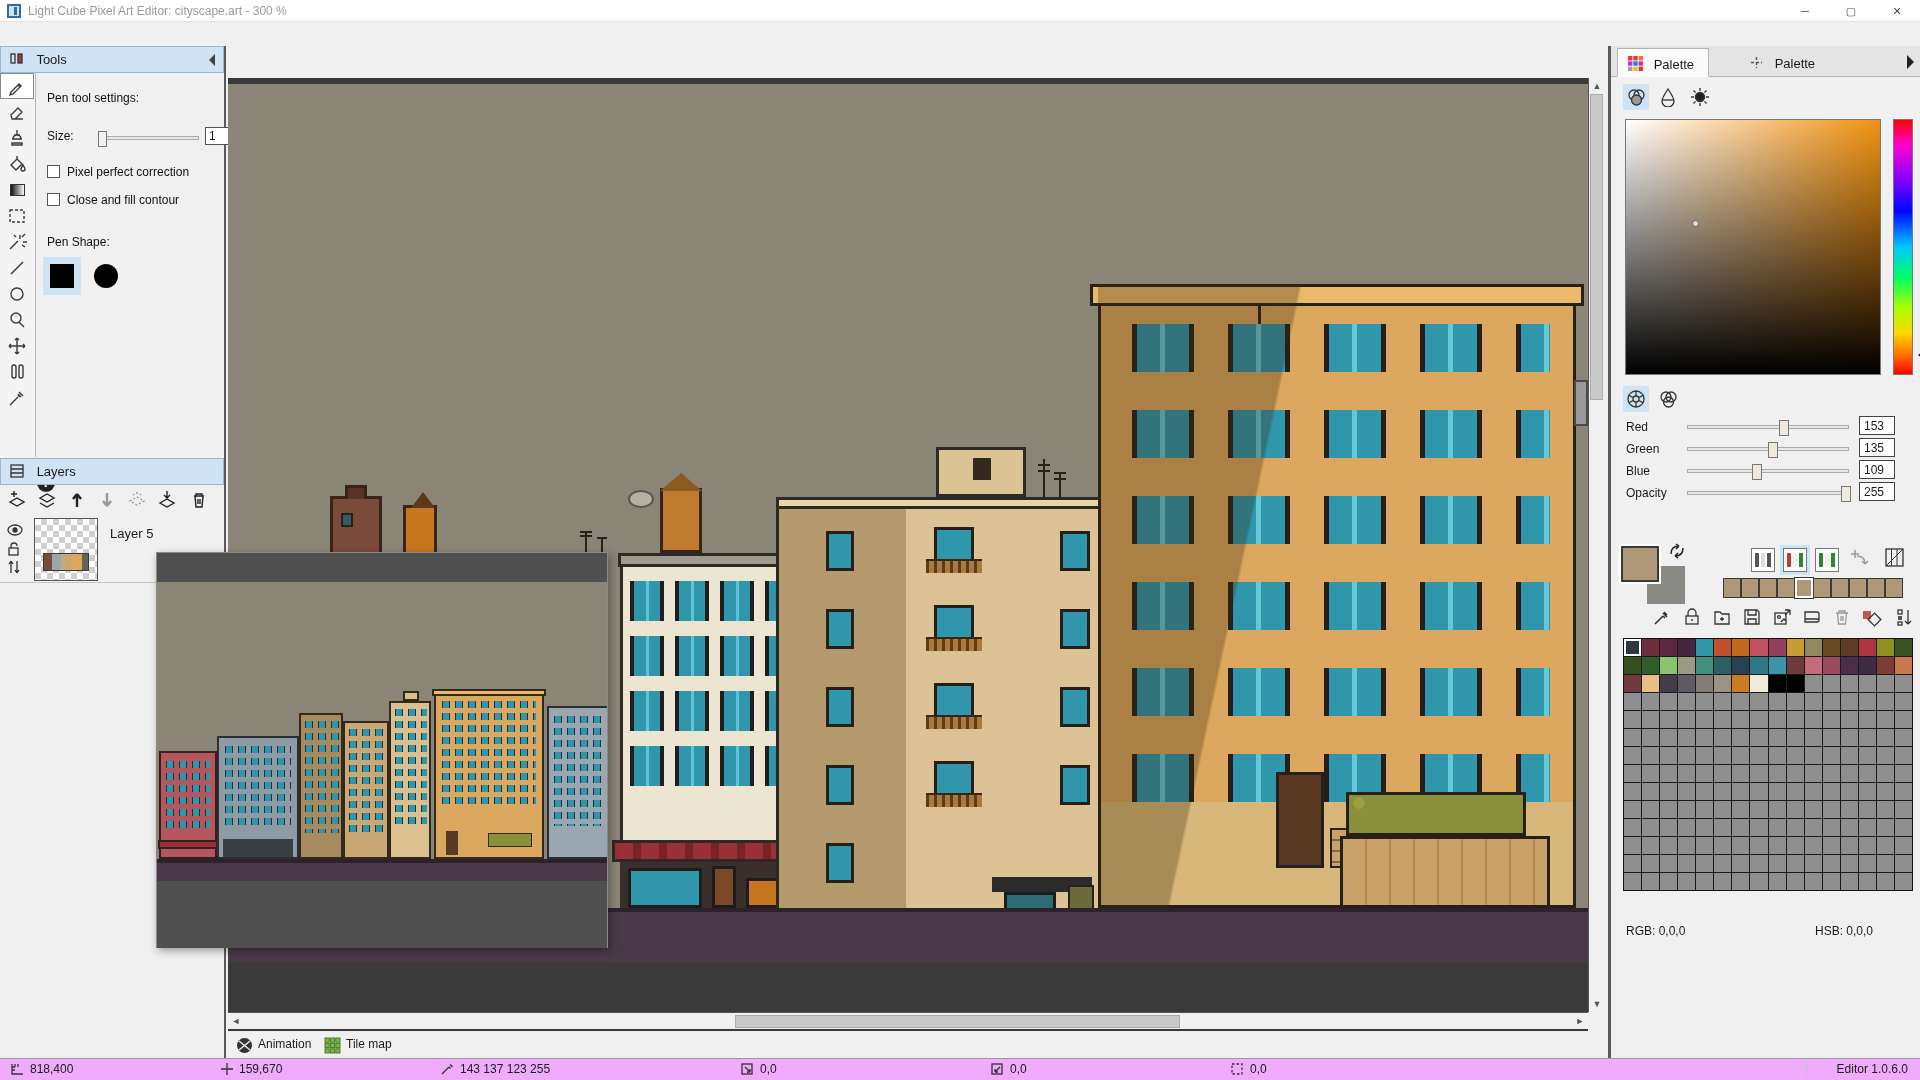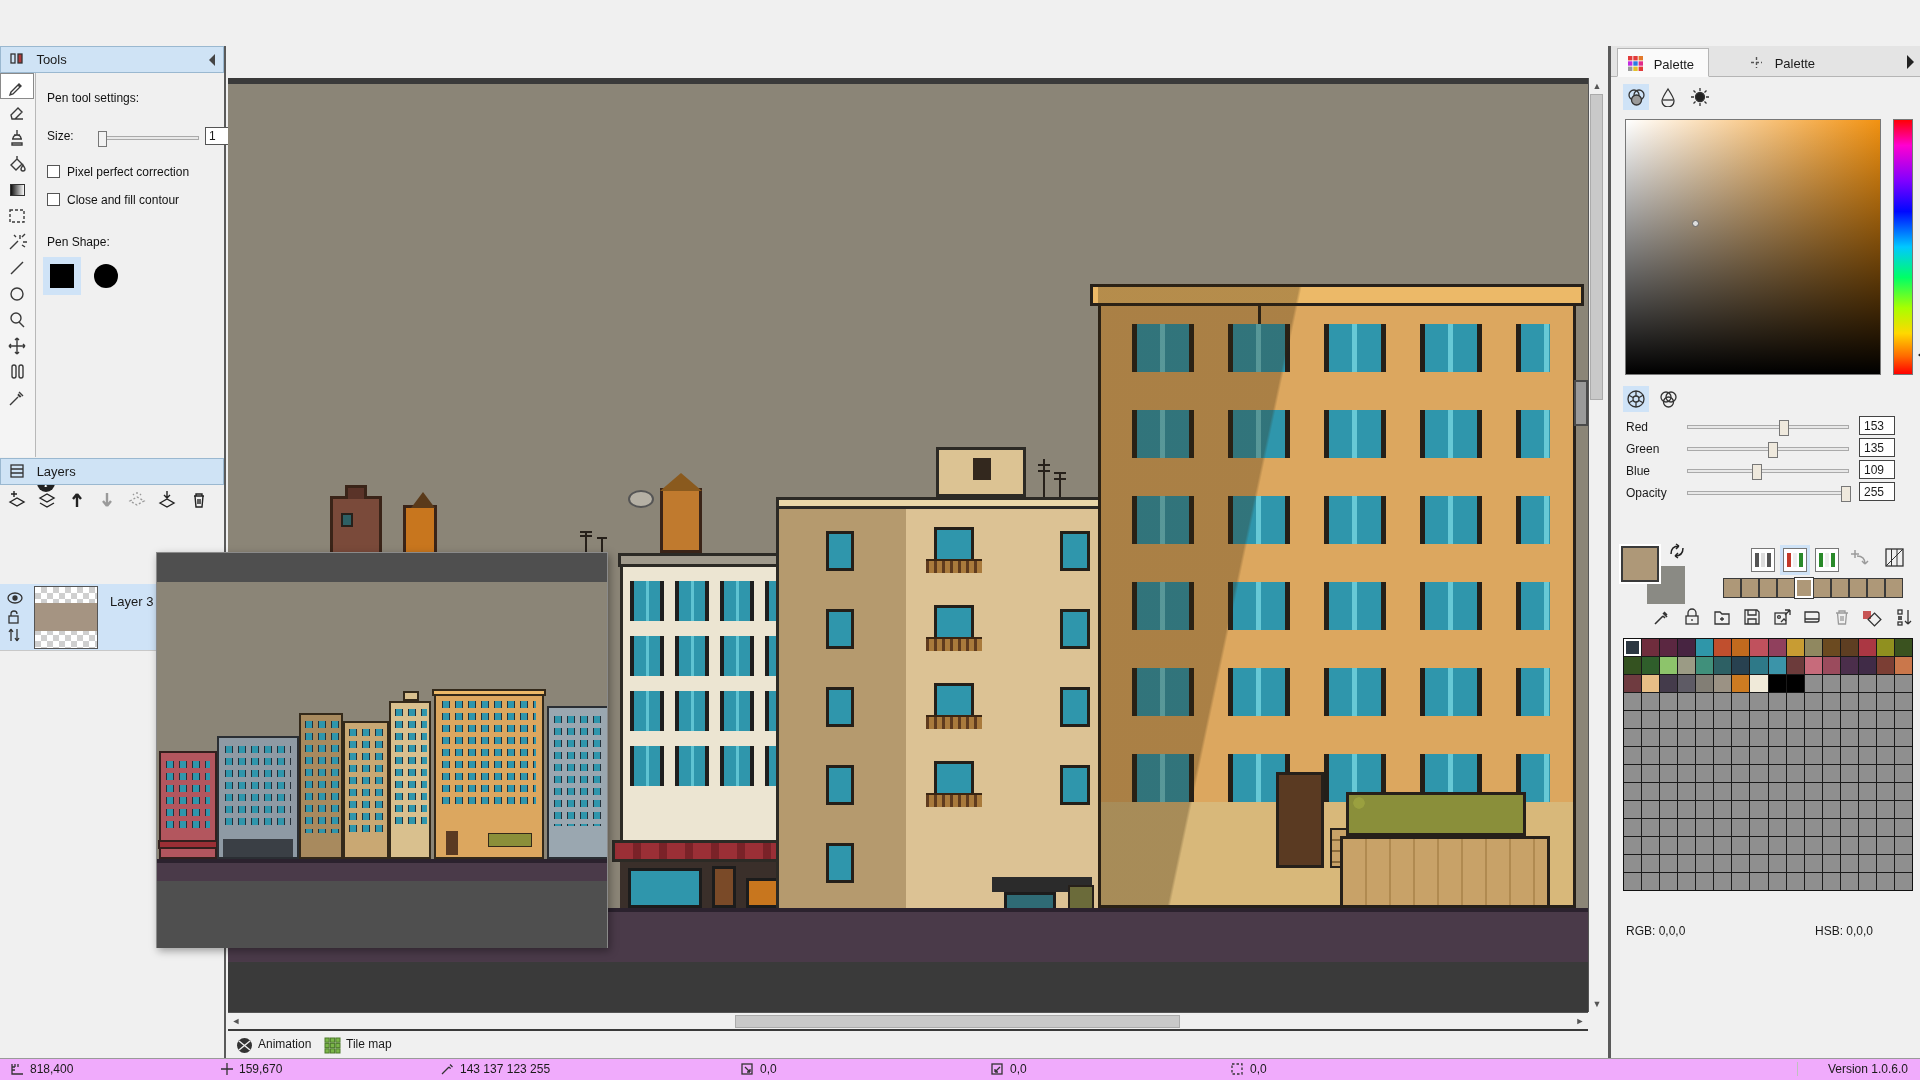--- a/index.html
+++ b/index.html
@@ -141,20 +141,27 @@
   #status-bar { left:0; top:1058px; width:1920px; height:34px; background:#f0abfc; border-top:1px solid #9a9a9a; }
   .st-item { position:absolute; top:3px; font-size:12px; }
   .st-item svg { stroke:#333; fill:none; stroke-width:1.3; vertical-align:-3px; margin-right:5px; }
   #version { position:absolute; right:12px; top:3px; font-size:12px; border-left:1px solid #c0c0c0; padding-left:30px; }
 </style>
 </head>
 <body>
 
 <div id="app">
 
+  <div id="titlebar" class="abs">
+    <div id="app-icon" class="abs"></div>
+    <div id="title-text" class="abs">Light Cube Pixel Art Editor: cityscape.art - 300 %</div>
+    <div class="wbtn abs" style="right:92px;">─</div>
+    <div class="wbtn abs" style="right:46px;">▢</div>
+    <div class="wbtn abs" style="right:0;">✕</div>
+  </div>
 
 
   <div id="left-panel" class="abs">
     <div id="tools-header" class="panel-header">
       <span class="ph-icon">
         <svg width="16" height="16">
             <g stroke="#333" fill="none" stroke-width="1.3">
               <rect x="2" y="3" width="4" height="9"></rect>
               <rect x="9" y="3" width="4" height="9" fill="#b03a3a"></rect>
             </g>
@@ -297,40 +304,40 @@
             <path d="M4 14 l7-4 7 4-7 4z M11 2v7 M11 9l-3-3 M11 9l3-3"></path>
           </svg>
         </div>
       <div class="lt-btn" style="left:188px;">
           <svg width="22" height="22">
             <path d="M6 7h10 M8 7V5h6v2 M7 7l1 11h6l1-11 M10 10v5 M12 10v5"></path>
           </svg>
         </div>
     </div>
 
-
-    <div class="layer-row selected" style="top:538px;">
+    <div class="layer-row" style="top:470px;">
       <div class="lr-icons">
         <svg width="18" height="14">
             <ellipse cx="9" cy="7" rx="7" ry="5"></ellipse>
             <circle cx="9" cy="7" r="2" fill="#333"></circle>
           </svg>
         <svg width="16" height="16">
             <rect x="3" y="8" width="9" height="7"></rect>
             <path d="M5 8V6a3 3 0 0 1 6 0"></path>
           </svg>
         <svg width="16" height="16">
             <path d="M5 2v12 M5 2l-2 3 M5 2l2 3 M11 14V2 M11 14l-2-3 M11 14l2-3"></path>
           </svg>
       </div>
       <div class="thumb-box">
-        <div style="position:absolute;left:0;top:16px;width:62px;height:28px;background:#a59482;"></div>
-      </div>
-      <div class="layer-name">Layer 3</div>
-    </div>
+        <div style="position:absolute;left:8px;top:34px;width:46px;height:18px;background:linear-gradient(90deg,#7a4a3a 0 18%,#9aa7b0 18% 38%,#c9a873 38% 62%,#dca75f 62% 86%,#6b6255 86%);border:1px solid #3a3a3a;"></div>
+      </div>
+      <div class="layer-name">Layer 5</div>
+    </div>
+
   </div>
 
 
   <div id="viewport" class="abs">
     <div class="sky" style="left:0;top:6px;width:1360px;height:824px;"></div>
 
     <div class="bldg" style="left:102px;top:418px;width:52px;height:57px;background:#7a4a3a;border:3px solid #3a2418;border-bottom:none;">
       <div style="position:absolute;left:12px;top:-14px;width:22px;height:14px;background:#5a3328;border:3px solid #3a2418;border-bottom:none;"></div>
       <div style="position:absolute;left:8px;top:14px;width:12px;height:14px;background:#2d6064;border:2px solid #26201a;"></div>
     </div>
@@ -943,16 +950,16 @@
       <svg width="15" height="14">
           <rect x="2" y="2" width="10" height="10"></rect>
           <path d="M10 5l-5 5 M5 10h3 M5 10V7"></path>
         </svg><span>0,0</span>
     </span>
     <span class="st-item" style="left:1230px;">
       <svg width="15" height="14">
           <rect x="2" y="2" width="10" height="10" stroke-dasharray="2.5 2"></rect>
         </svg><span>0,0</span>
     </span>
-    <span id="version">Version 1.0.6.0</span>
+    <span id="version">Editor 1.0.6.0</span>
   </div>
 
 </div>
 
 </body></html>

